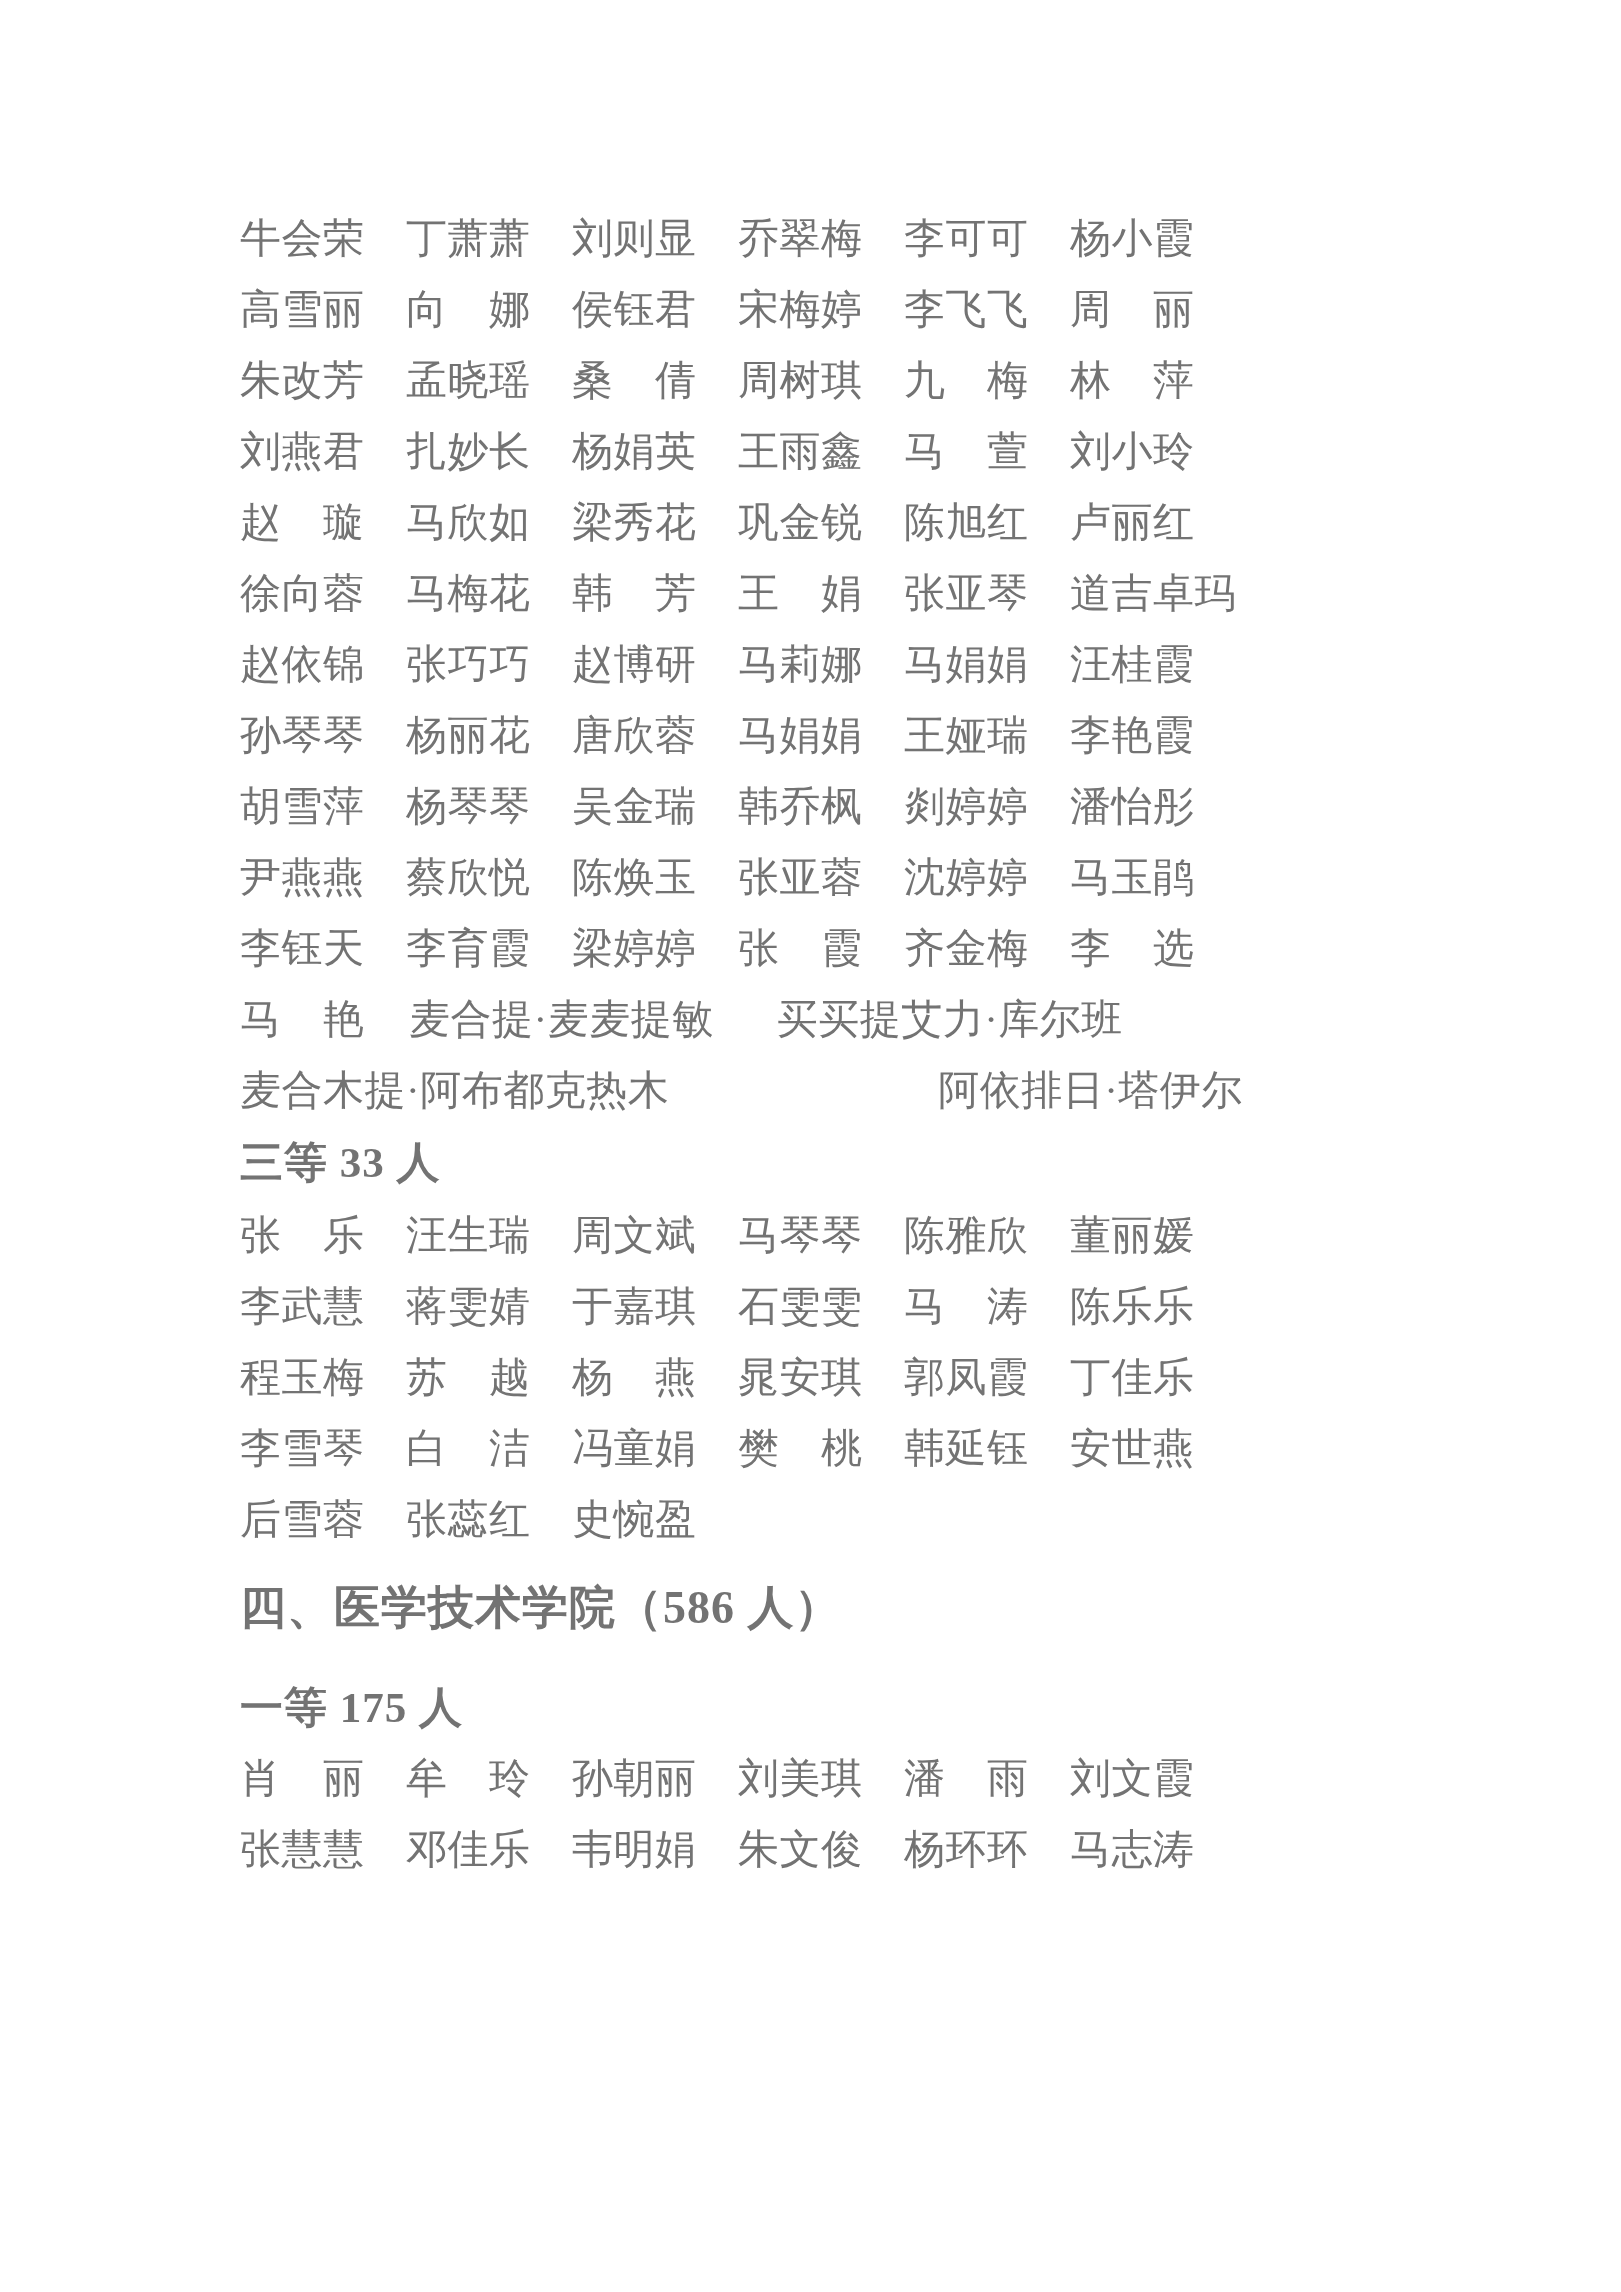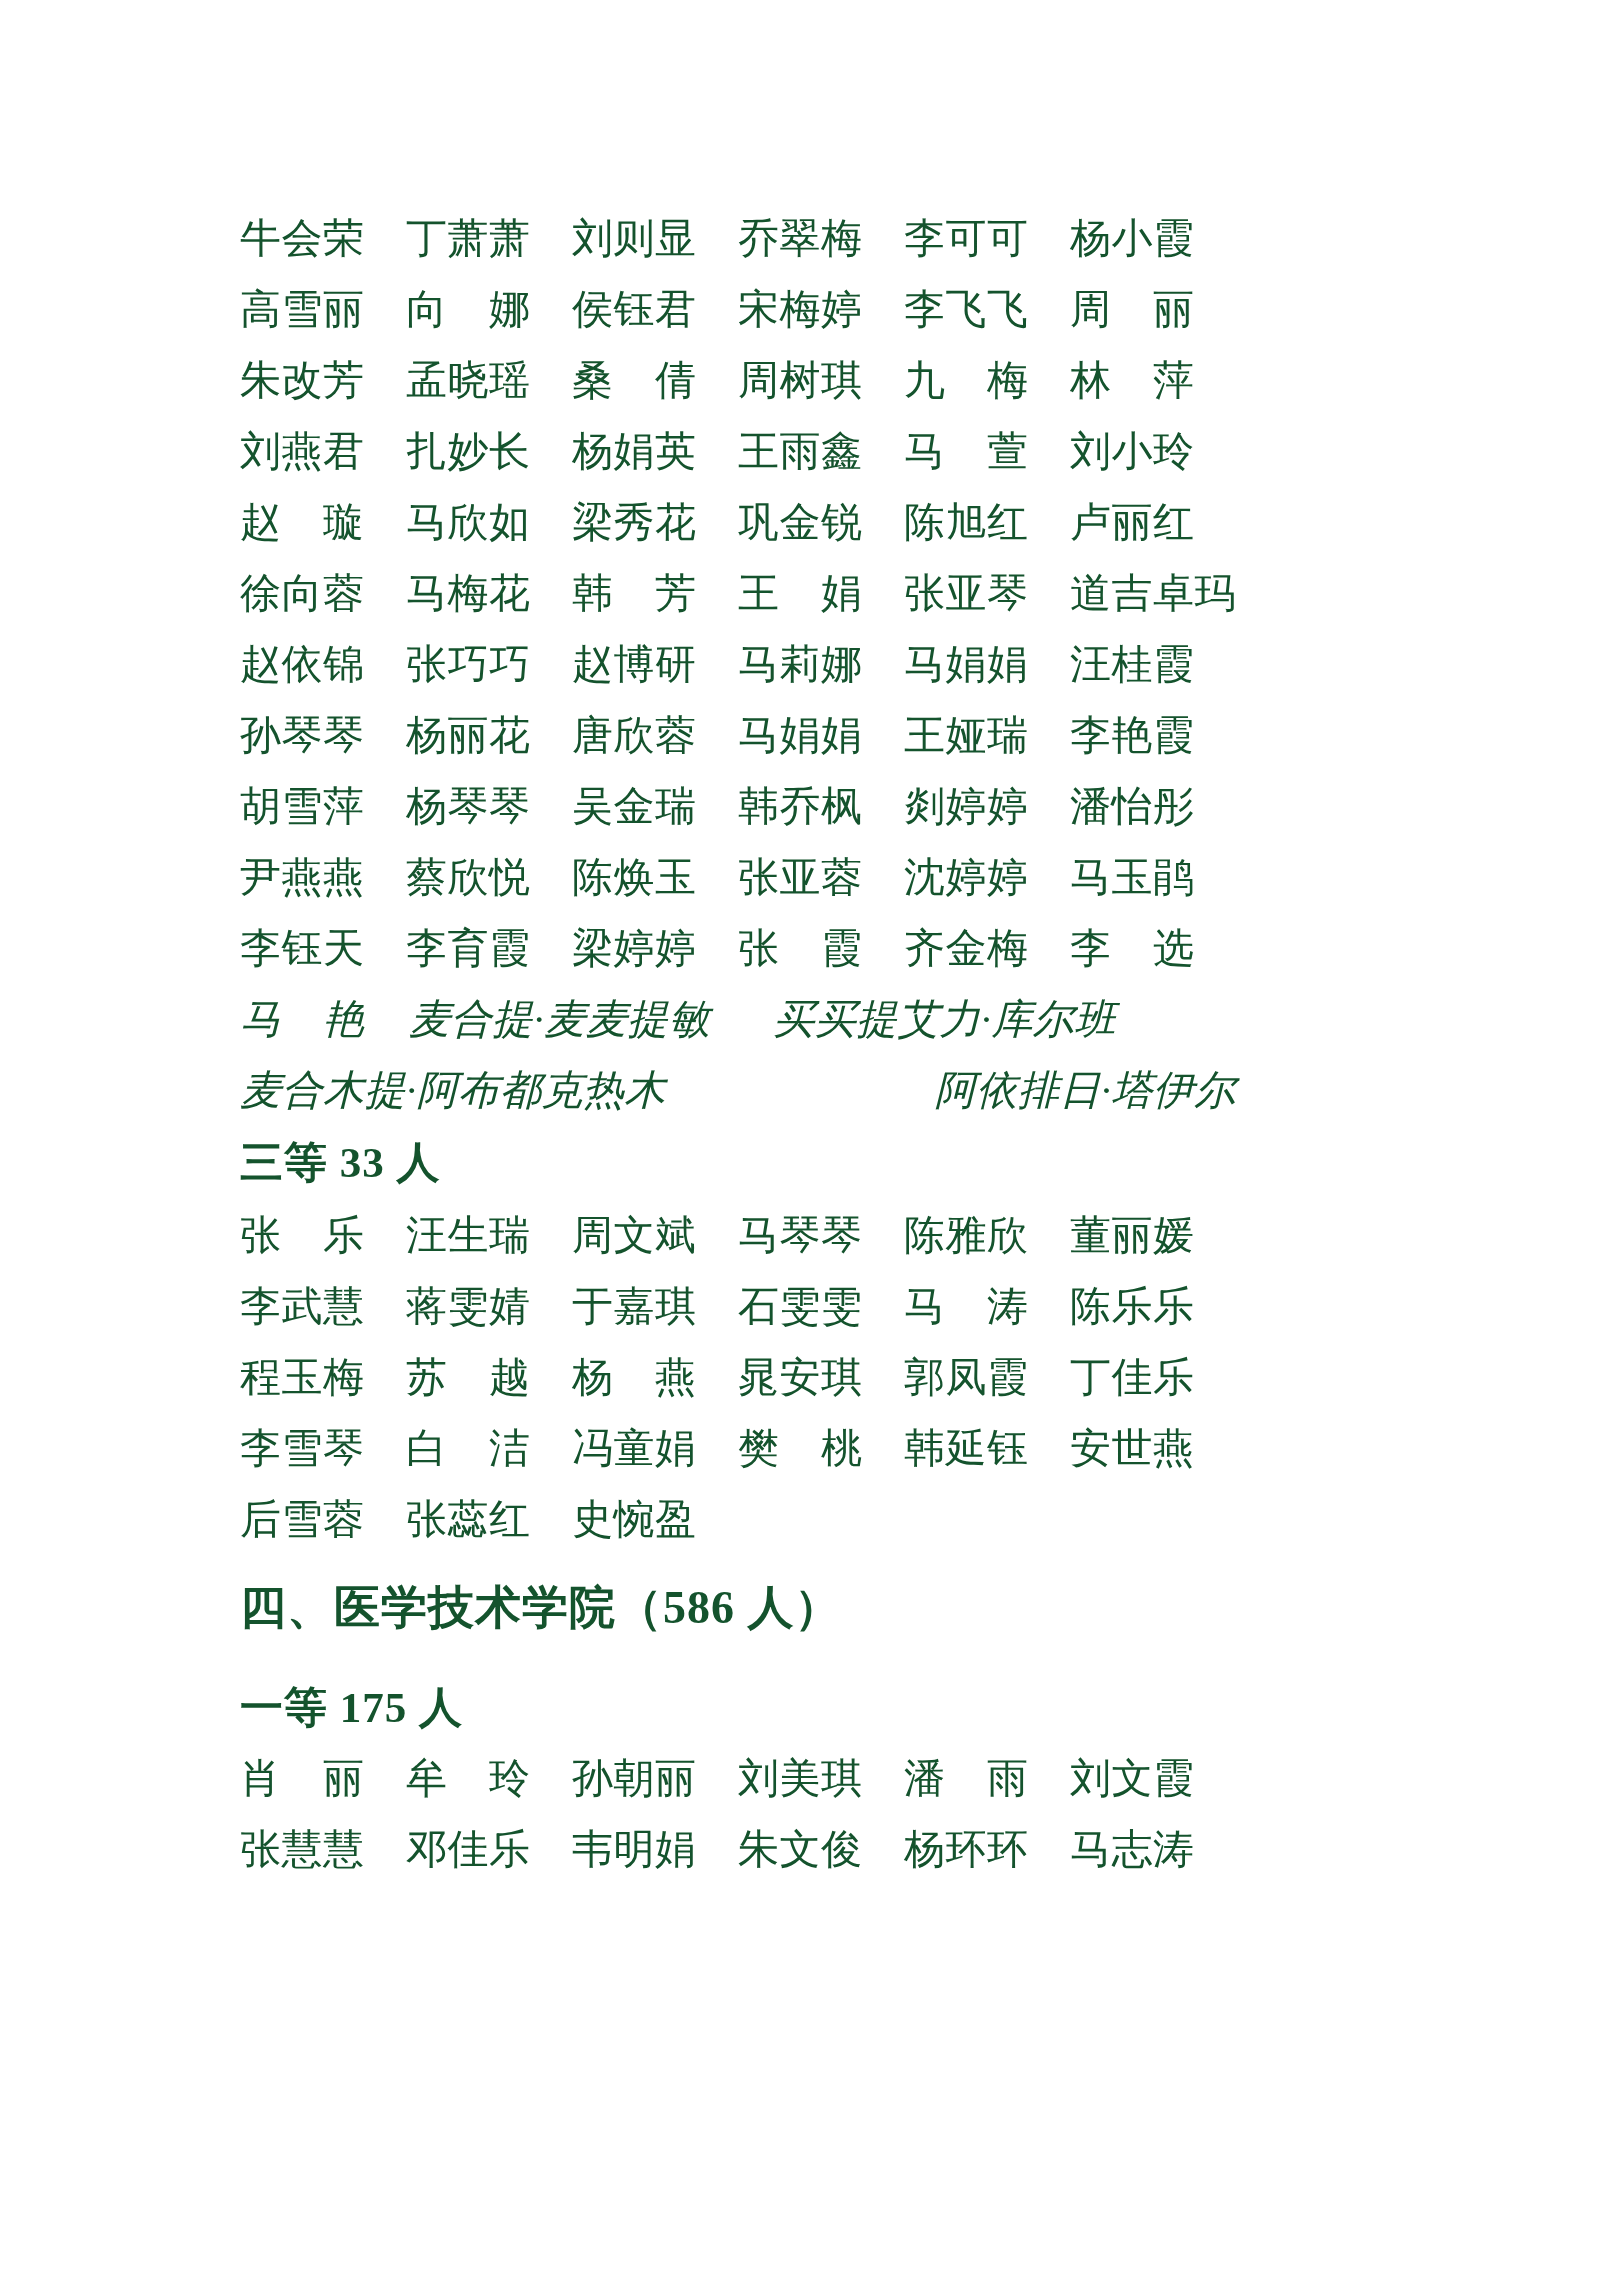--- a/index.html
+++ b/index.html
@@ -2,21 +2,21 @@
 <html><head>
 <meta charset="utf-8">
 <style>
   * { margin:0; padding:0; box-sizing:border-box; }
   html,body { background:#ffffff; }
   .page {
     position:relative;
     width:1621px;
     height:2293px;
     background:#ffffff;
-    color:#14532d;
+    color:#737373;
     font-family:"Liberation Serif","DejaVu Serif",serif;
     overflow:hidden;
   }
   .content {
     position:absolute;
     left:240px;
     top:203px;
     width:1141px;
   }
   .row {
@@ -28,21 +28,21 @@
     white-space:nowrap;
   }
   .grid .cell {
     flex:none;
     width:125px;
     margin-right:41px;
     letter-spacing:0.5px;
   }
   .grid .cell:last-child { width:auto; margin-right:0; }
   
-  .special .cell { flex:none; letter-spacing:0.5px;font-style:italic; }
+  .special .cell { flex:none; letter-spacing:0.5px; }
   .special .r0 .c0 { width:125px; }
   .special .r0 .c1 { margin-left:44px; }
   .special .r0 .c2 { margin-left:63px; }
   .special .r1 .c1 { margin-left:269px; }
   .center-heading {
     font-size:43px;
     font-weight:bold;
     text-align:left;
     height:74px;
     line-height:74px;

